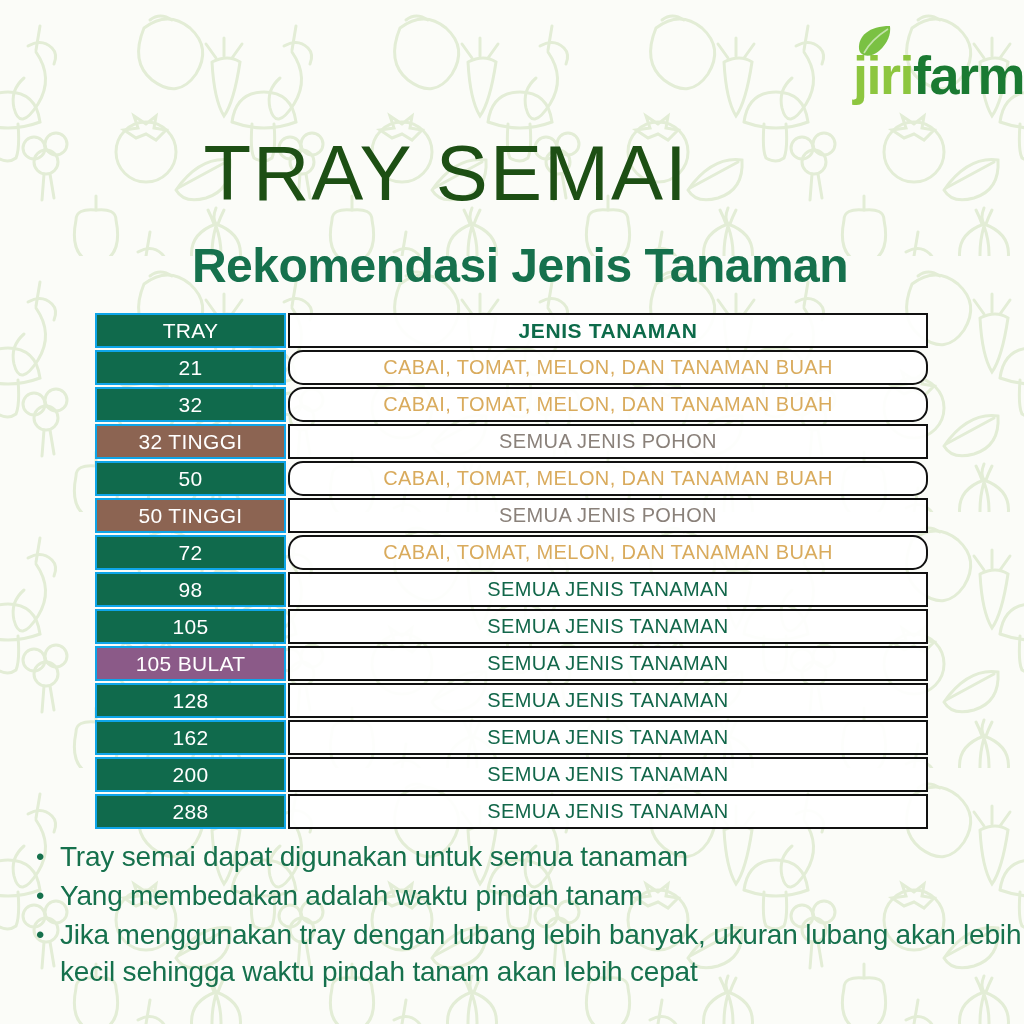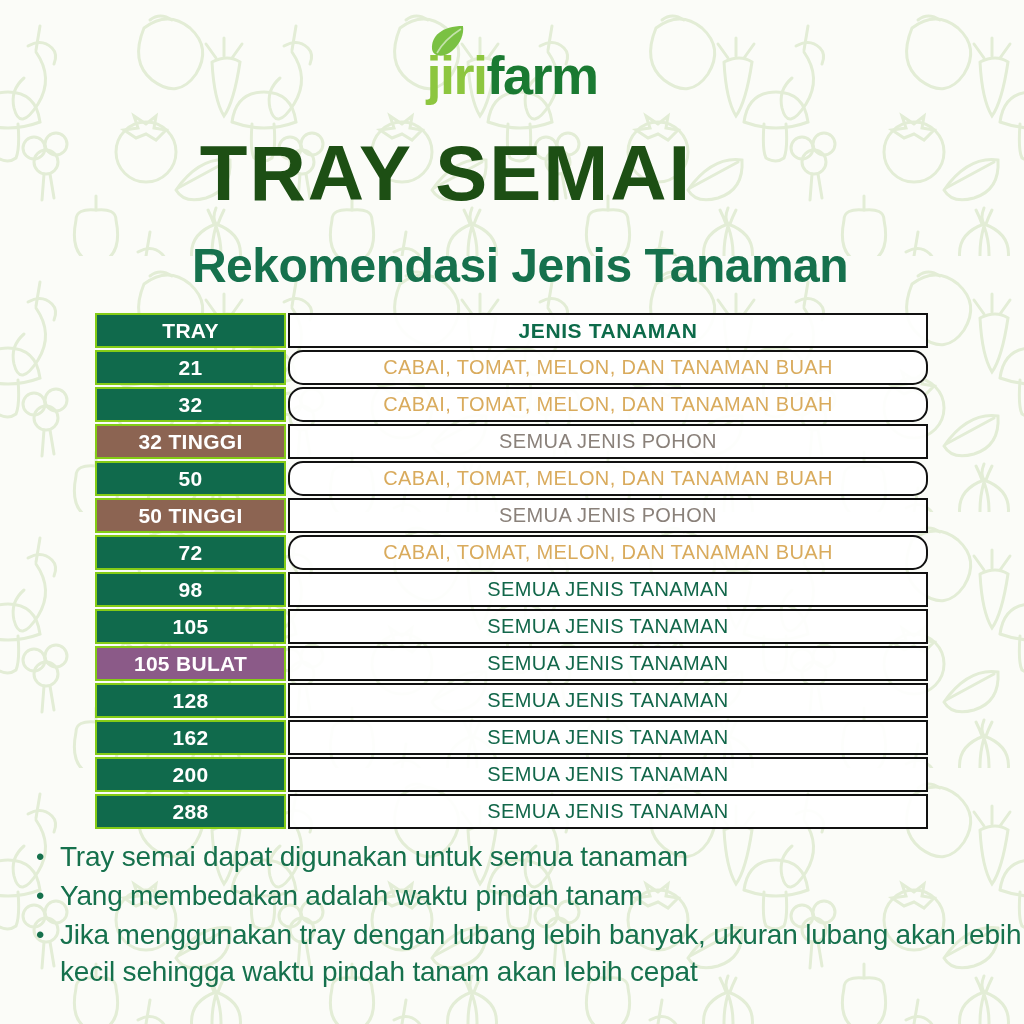--- a/index.html
+++ b/index.html
@@ -19,40 +19,40 @@
     pointer-events:none;
   }
   #bg-pattern svg{ width:100%; height:100%; display:block; }
 
   
   .page{ position:relative; z-index:2; width:1024px; height:1024px; }
 
   
   .logo-wrap{
     position:absolute; top:40px; left:0; width:1024px;
-    text-align:center;
+    text-align:right;
     height:80px;
   }
   .logo{
     display:inline-block; position:relative;
     font-size:54px; font-weight:bold; letter-spacing:-1.5px;
     line-height:70px;
   }
   .logo .jiri{ color:#8DC63F; }
   .logo .farm{ color:#1a7a32; }
   .leaf-icon{
     position:absolute; left:4px; top:-16px;
     width:36px; height:34px;
   }
 
   
   .title{
     position:absolute; top:131px; left:0; width:892px;
     text-align:center;
-    font-size:78px; font-weight:bold; letter-spacing:2px;
+    font-size:78px; font-weight:normal; letter-spacing:2px;
     color:#1d4f14;
     line-height:84px;
   }
   .subtitle{
     position:absolute; top:238px; left:8px; width:1024px;
     text-align:center;
     font-size:48px; font-weight:bold; letter-spacing:-0.5px;
     color:#16714d;
     line-height:56px;
   }
@@ -68,23 +68,23 @@
     height:35px;
     margin-bottom:2px;
   }
   .row:last-child{ margin-bottom:0; }
 
   .cell-tray{
     width:191px;
     flex:0 0 191px;
     display:flex; align-items:center; justify-content:center;
     color:#ffffff;
-    font-size:21px; font-weight:bold;
+    font-size:21px; font-weight:normal;
     font-stretch:condensed;
-    border:2px solid #84cc16;
+    border:2px solid #0ea5e9;
     letter-spacing:0.3px;
     text-align:right;
   }
   .cell-type{
     flex:1;
     margin-left:2px;
     display:flex; align-items:center; justify-content:center;
     background:rgba(255,255,255,0.93);
     border:2px solid #111111;
     font-size:20px;

